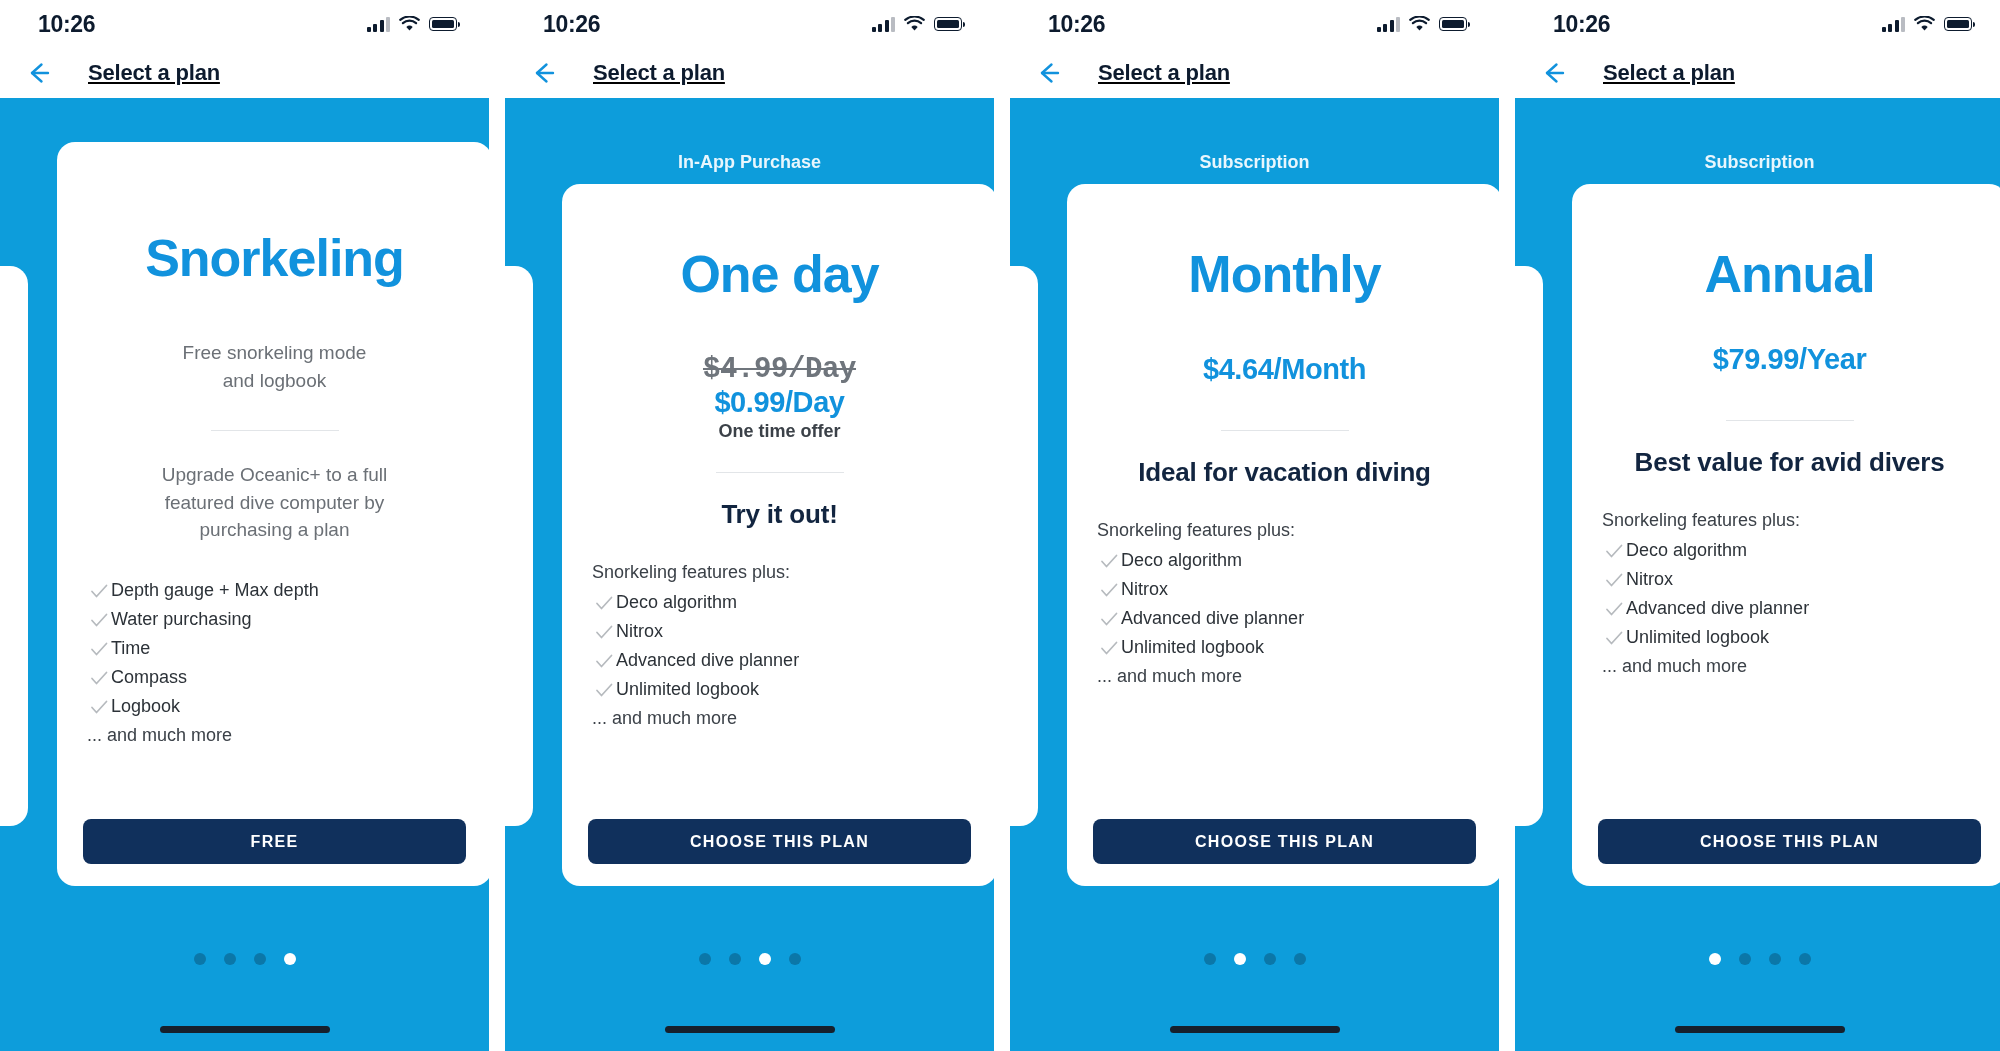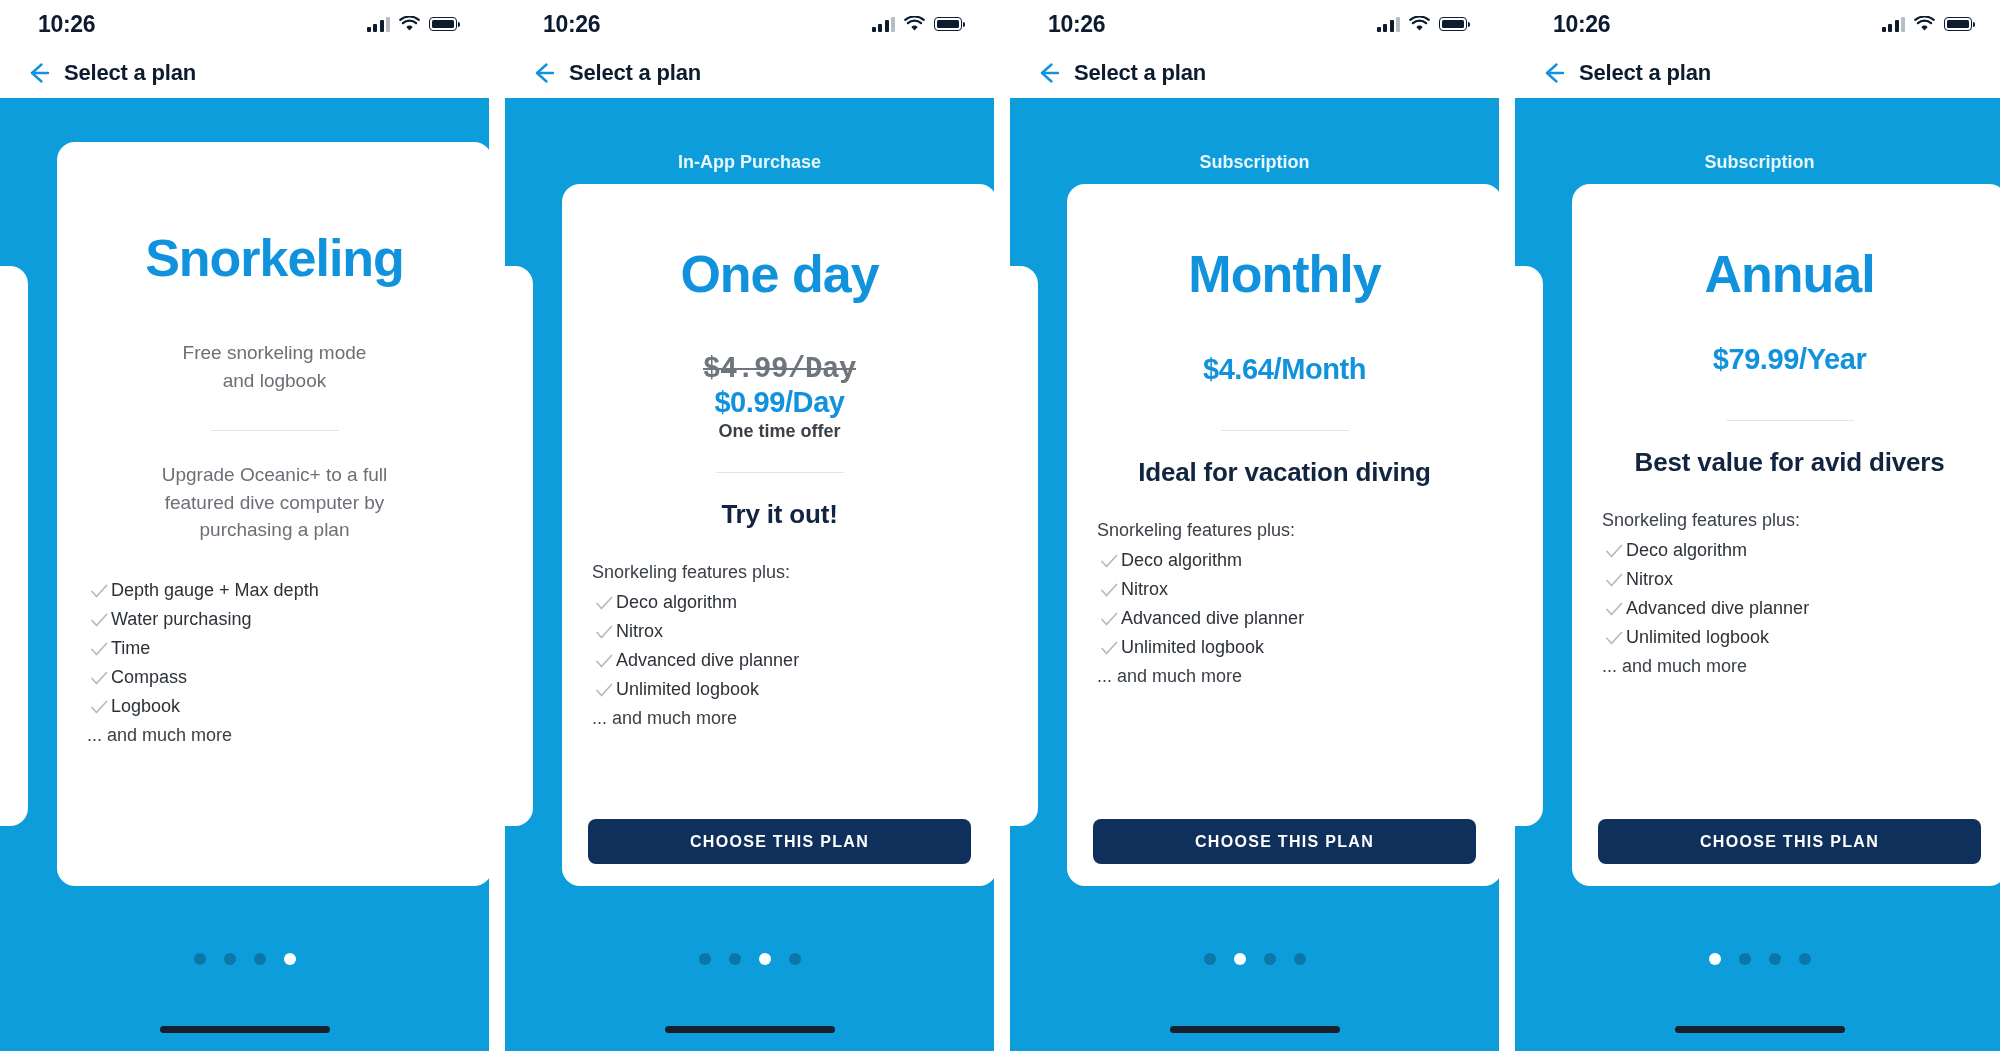--- a/index.html
+++ b/index.html
@@ -63,22 +63,23 @@
     border-radius: 0 2px 2px 0;
   }
   .battery span { display: block; height: 100%; background: #0d1b2e; border-radius: 1.5px; width: 100%; }
 
   
   .navbar {
     height: 50px;
     background: #ffffff;
     display: flex;
     align-items: center;
-    gap: 12px;
+    gap: 36px;
     padding: 0 24px;
+    text-decoration: underline;
   }
   .back-arrow { width: 28px; height: 28px; flex: 0 0 auto; }
   .nav-title {
     font-size: 22px;
     font-weight: 700;
     color: #0d1b2e;
     letter-spacing: -0.2px;
   }
 
   
@@ -335,20 +336,21 @@
             </div>
             <div class="feat-row">
               <svg viewBox="0 0 20 20" class="feat-check">
                 <path d="M3 10.5 L7.5 15.5 L17.5 4.5" stroke="#b6babe" stroke-width="1.7" fill="none" stroke-linecap="round" stroke-linejoin="round"></path>
               </svg>
               <span class="feat-text">Logbook</span>
             </div>
             <div class="feat-more">... and much more</div>
           </div>
           <div style="flex: 1 1 0%;"></div>
+          <button class="cta">FREE</button>
           <div style="height: 22px;"></div>
         </div>
 
       <div class="dots">
           <span class="dot"></span>
           <span class="dot"></span>
           <span class="dot"></span>
           <span class="dot on"></span>
         </div>
       <div class="home-indicator"></div>

